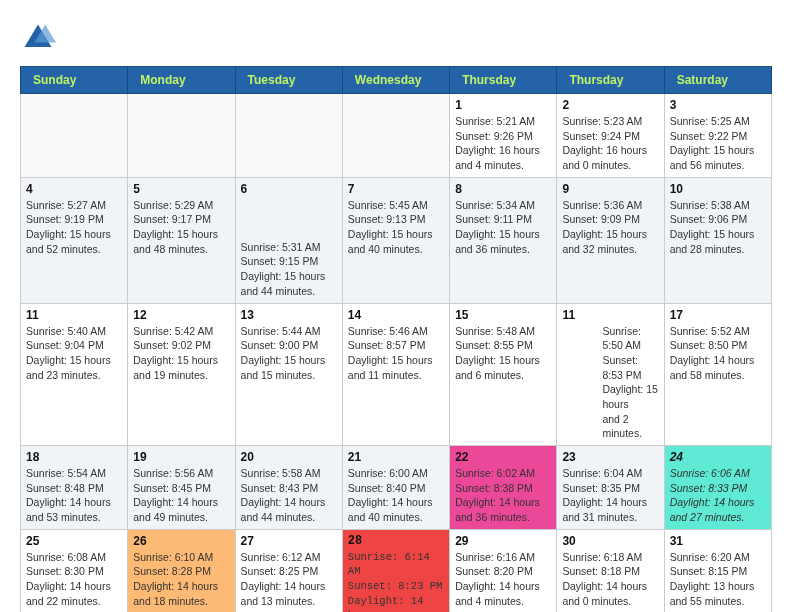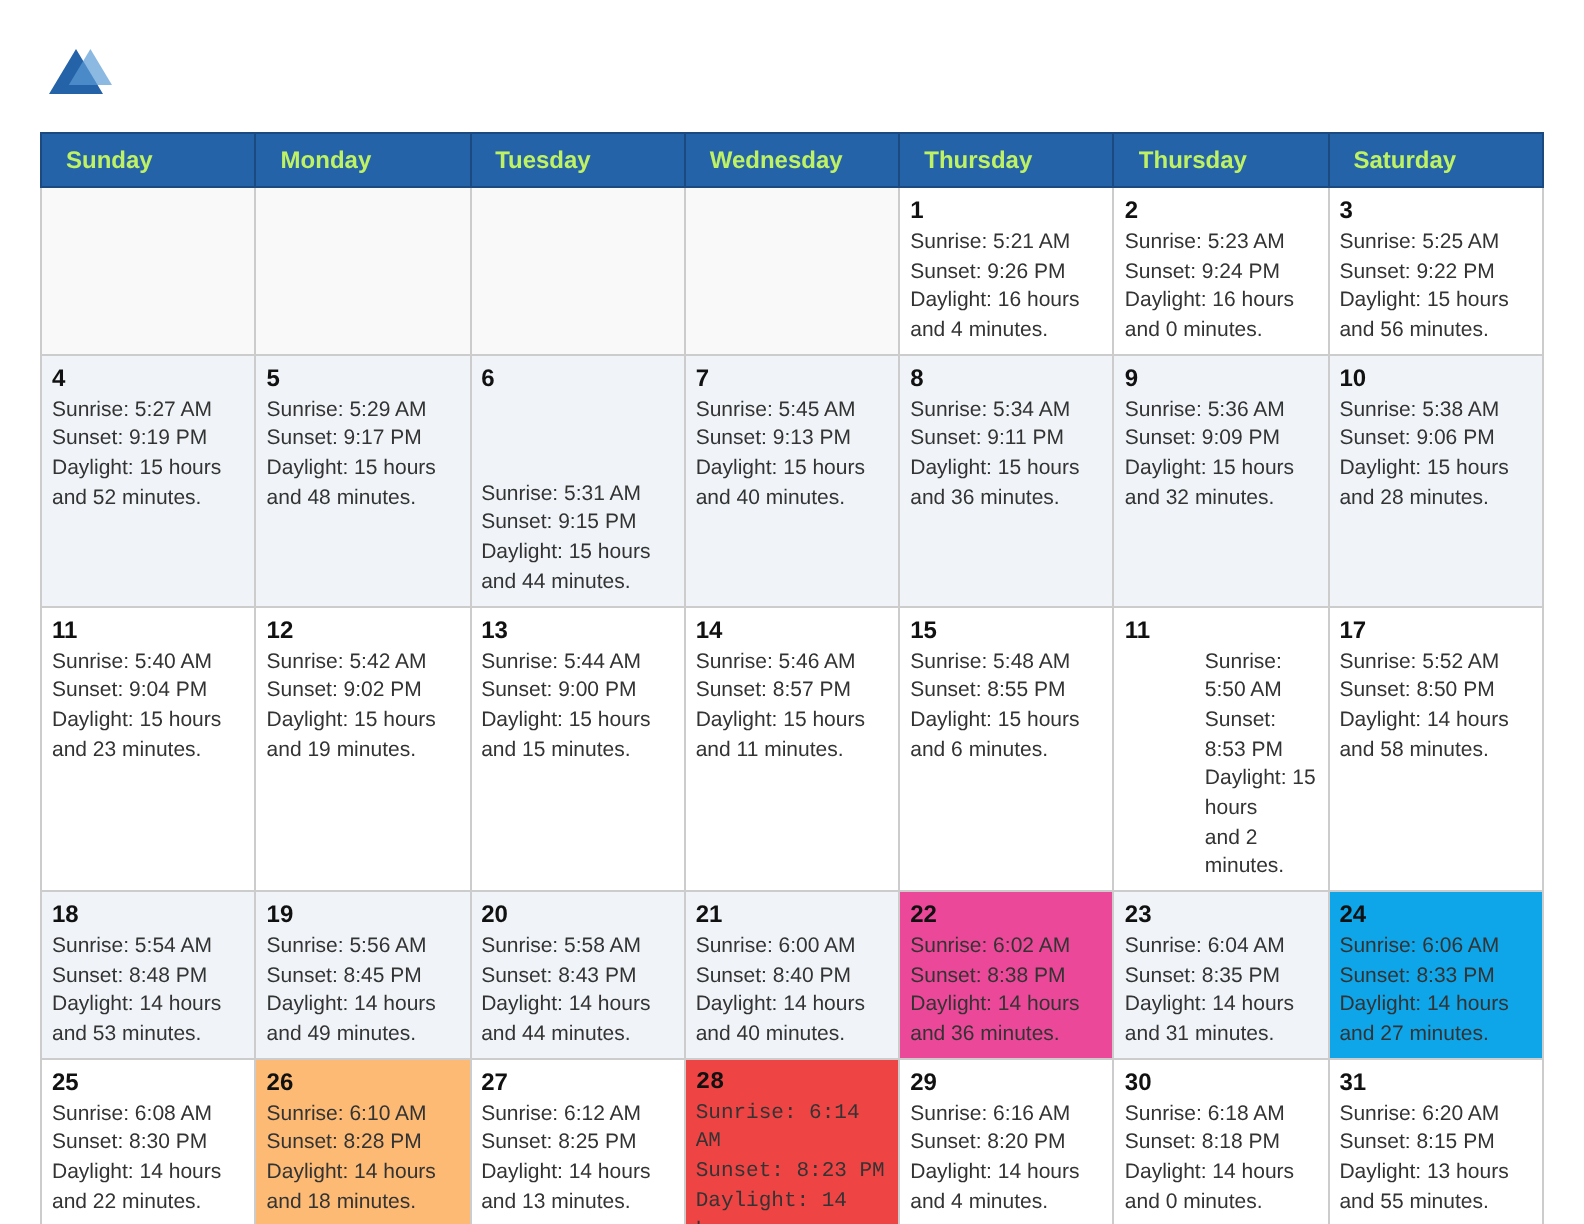--- a/index.html
+++ b/index.html
@@ -287,21 +287,21 @@
 Daylight: 14 hours
 and 36 minutes.</div>
         </td>
         <td style="background: rgb(240, 244, 248);">
           <div class="day-number">23</div>
           <div class="day-info" style="white-space: pre-line;">Sunrise: 6:04 AM
 Sunset: 8:35 PM
 Daylight: 14 hours
 and 31 minutes.</div>
         </td>
-        <td style="background: #0ea5e9;">
+        <td style="background: #5eead4; font-style: italic;">
           <div class="day-number">24</div>
           <div class="day-info" style="white-space: pre-line;">Sunrise: 6:06 AM
 Sunset: 8:33 PM
 Daylight: 14 hours
 and 27 minutes.</div>
         </td>
       </tr>
       <tr>
         <td style="background: rgb(255, 255, 255);">
           <div class="day-number">25</div>

